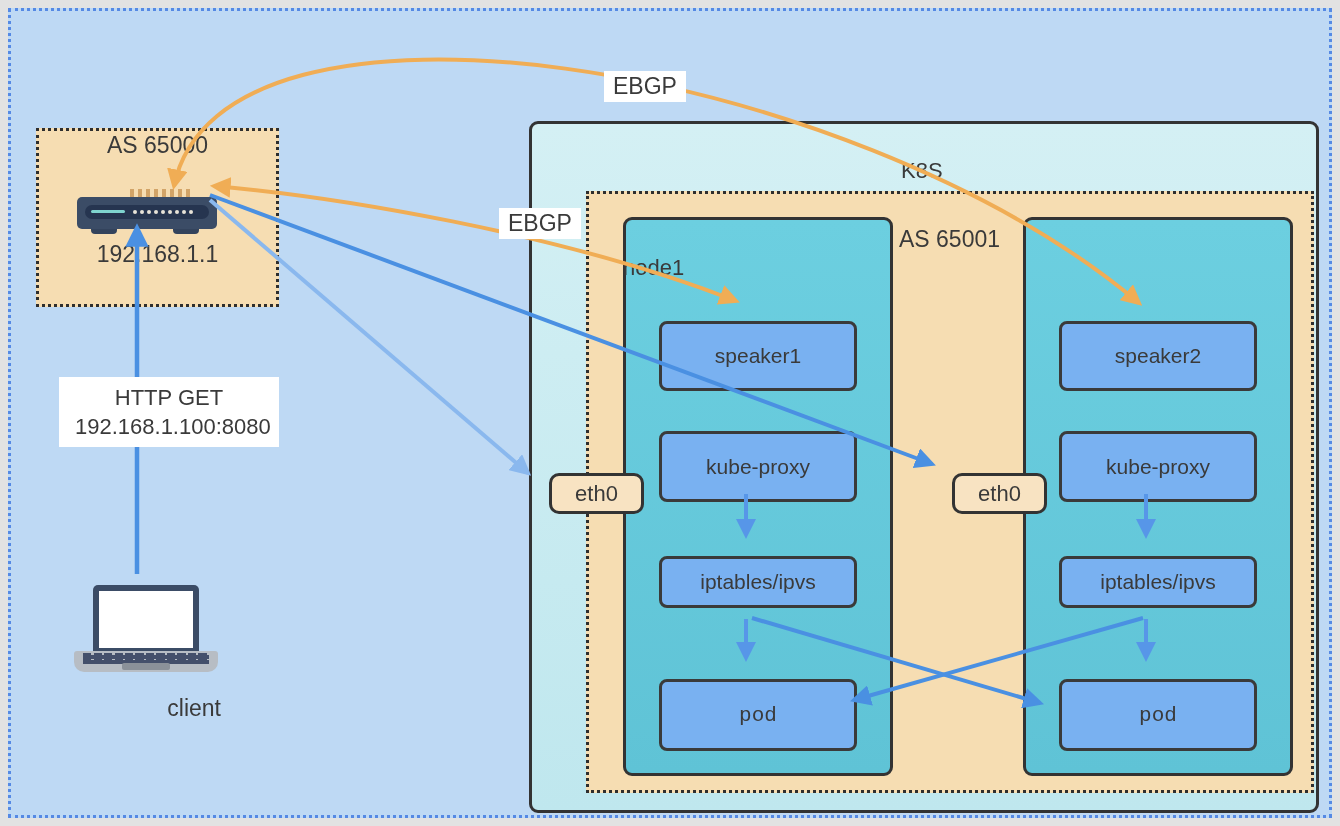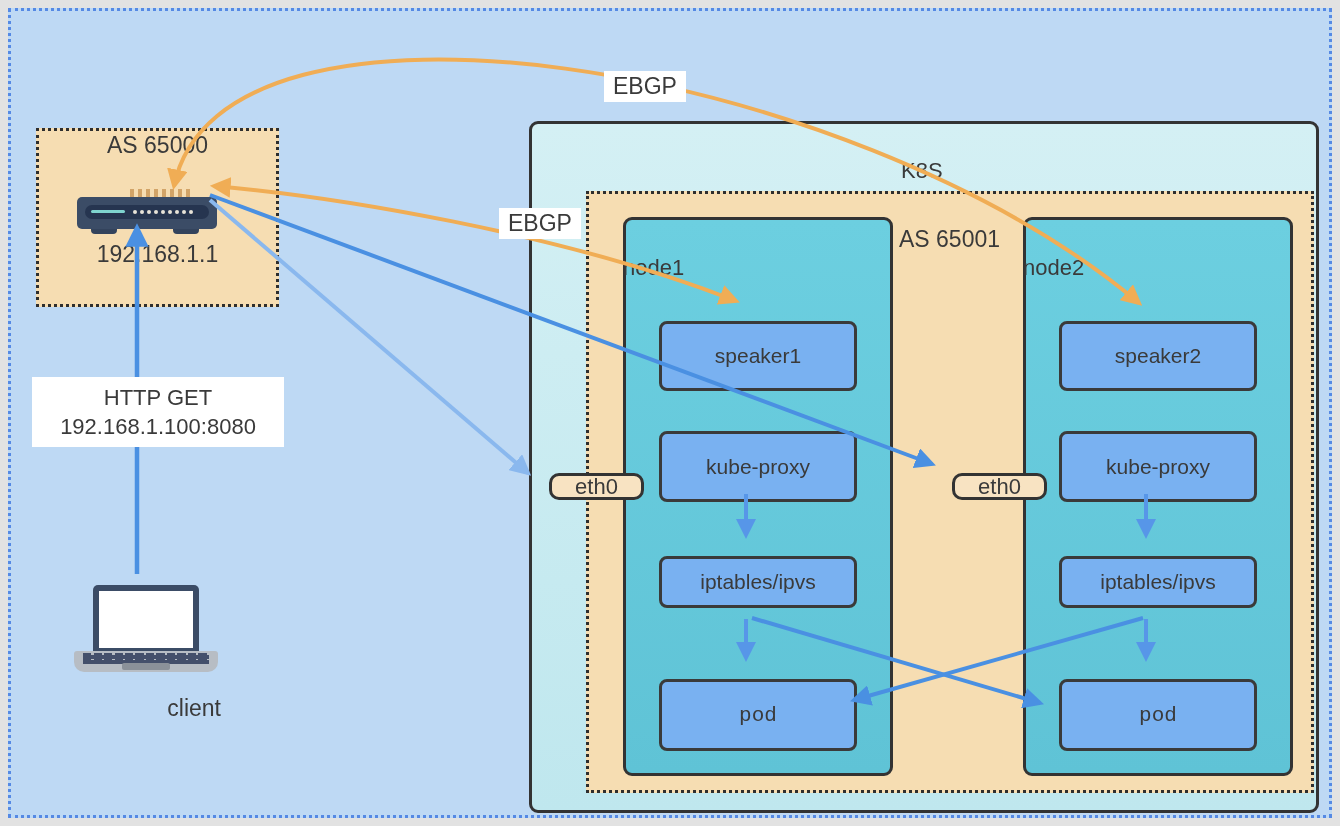--- a/index.html
+++ b/index.html
@@ -40,23 +40,23 @@
   .big-label { font-size:23px; z-index:13; }
   .as65000-title { left:25px; top:121px; width:243px; text-align:center; }
   .router-ip     { left:25px; top:230px; width:243px; text-align:center; }
   .k8s-title     { left:890px; top:147px; font-size:22px; }
   .as65001-title { left:888px; top:215px; }
   .client-label  { left:60px; top:684px; width:150px; text-align:right; }
 
   .white-label { background:#ffffff; text-align:center; z-index:40; }
   .ebgp-top { left:593px; top:60px;  padding:2px 9px; font-size:23px; }
   .ebgp-mid { left:488px; top:197px; padding:2px 9px; font-size:23px; }
-  .http-label { left:21px; top:366px; width:252px; padding:6px 16px; font-size:22px; line-height:29px; }
+  .http-label { left:48px; top:366px; width:220px; padding:6px 16px; font-size:22px; line-height:29px; }
 
-  .eth0 { width:95px; height:27px; background:#f8e3c2; border:3px solid #333;
+  .eth0 { width:95px; height:41px; background:#f8e3c2; border:3px solid #333;
           border-radius:10px; display:flex; align-items:center; justify-content:center;
           font-size:22px; z-index:40; }
   .eth0-a { left:538px; top:462px; } .eth0-b { left:941px; top:462px; }
   .router-vent { width:3.5px; height:9px; background:#d2a468; top:178px; z-index:20; }
   .router-body { left:66px; top:186px; width:140px; height:32px;
                  background:#3b4c66; border-radius:5px; z-index:20; }
   .router-panel { left:74px; top:194px; width:124px; height:14px;
                   background:#263550; border-radius:7px; z-index:21; }
   .router-line { left:80px; top:199px; width:34px; height:3px; background:#7fd4cf; border-radius:2px; z-index:22; }
   .router-dot { width:4px; height:4px; border-radius:50%; background:#e8e3d8; top:199px; z-index:22; }
@@ -122,21 +122,20 @@
     <div class="abs big-label as65001-title">AS 65001</div>
 
     <div class="abs node node1"></div>
     <div class="abs node-title nt1">node1</div>
     <div class="abs component c-n1 c-speaker">speaker1</div>
     <div class="abs component c-n1 c-kproxy">kube-proxy</div>
     <div class="abs component c-n1 c-ipt">iptables/ipvs</div>
     <div class="abs component c-n1 c-pod">pod</div>
 
     <div class="abs node node2"></div>
-    <div class="abs node-title nt2">node2</div>
     <div class="abs component c-n2 c-speaker">speaker2</div>
     <div class="abs component c-n2 c-kproxy">kube-proxy</div>
     <div class="abs component c-n2 c-ipt">iptables/ipvs</div>
     <div class="abs component c-n2 c-pod">pod</div>
 
     <div>
       <div class="abs laptop-screen"></div>
       <div class="abs laptop-display"></div>
       <div class="abs laptop-base"></div>
       <div class="abs laptop-keys"></div>

